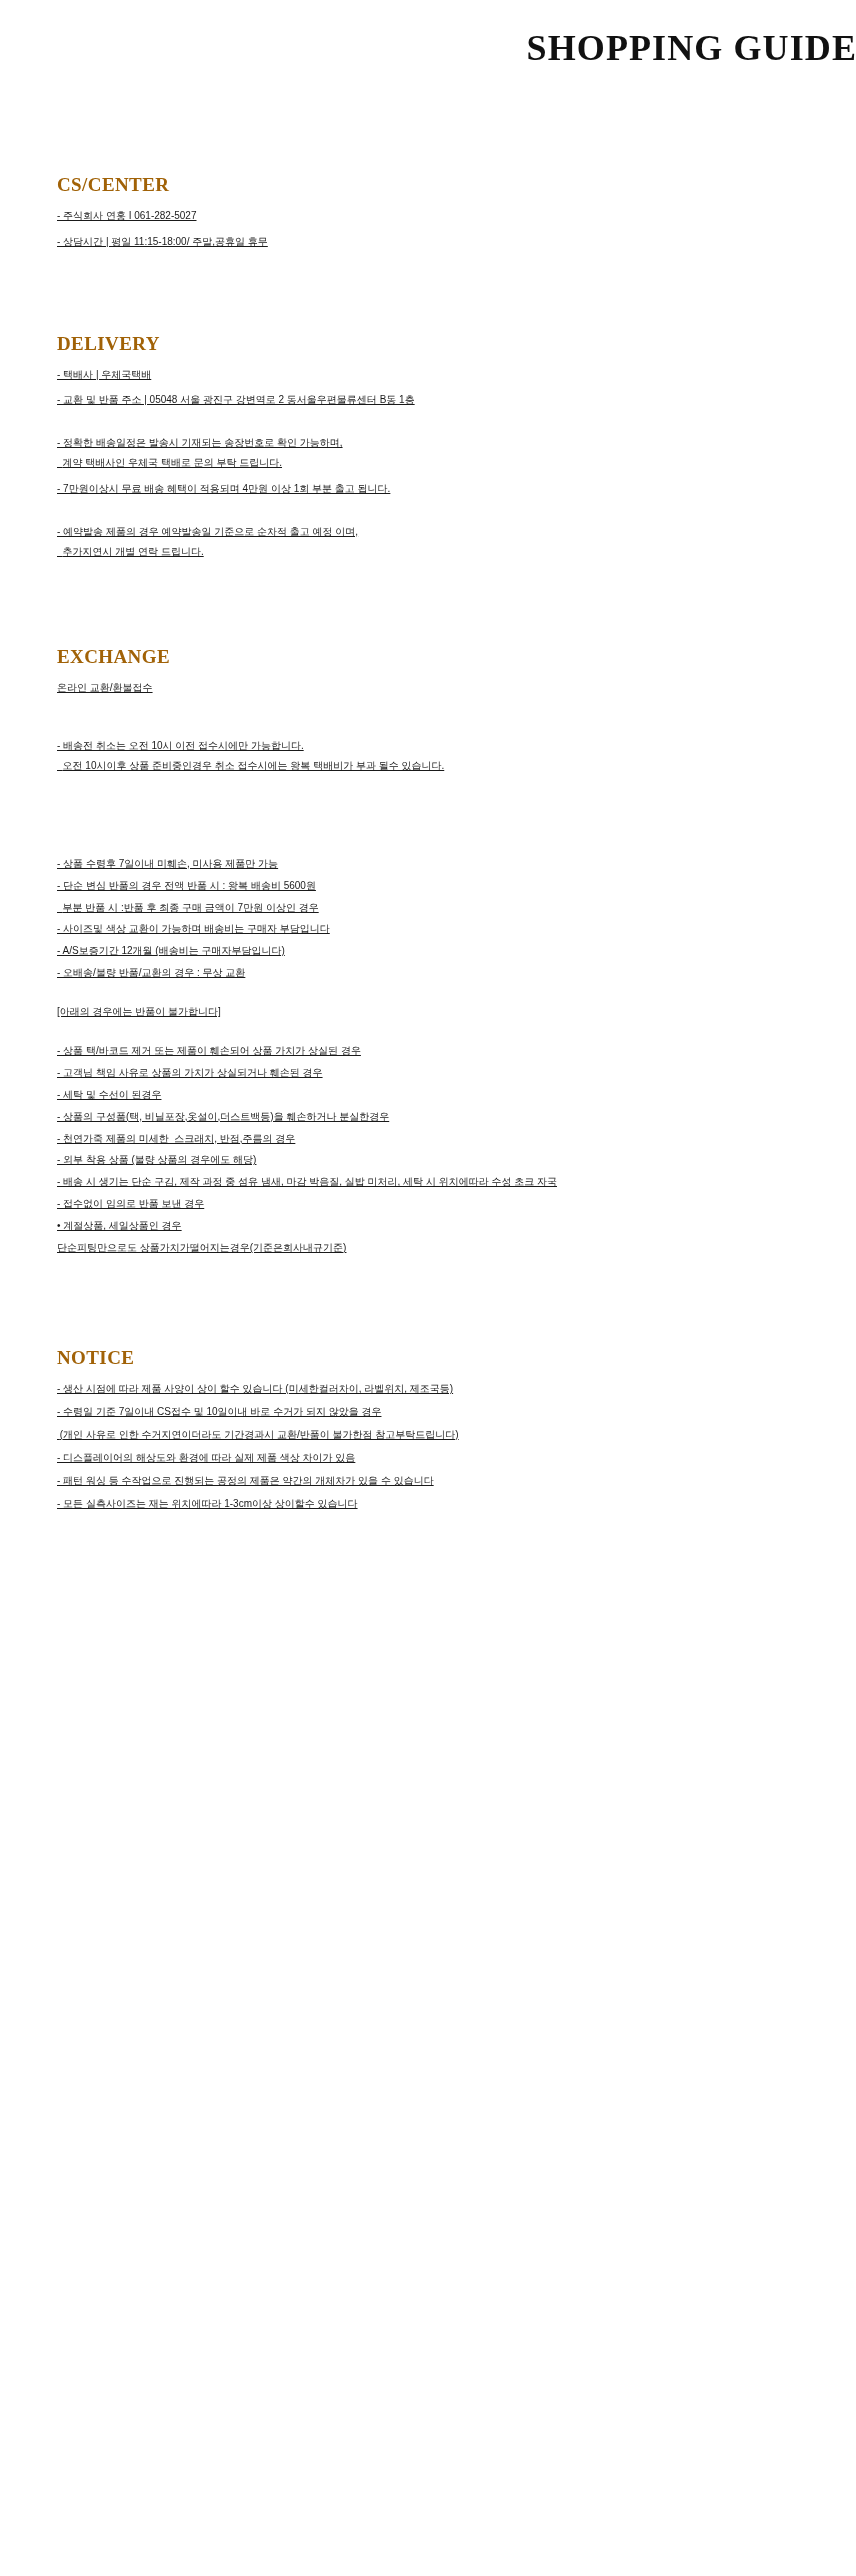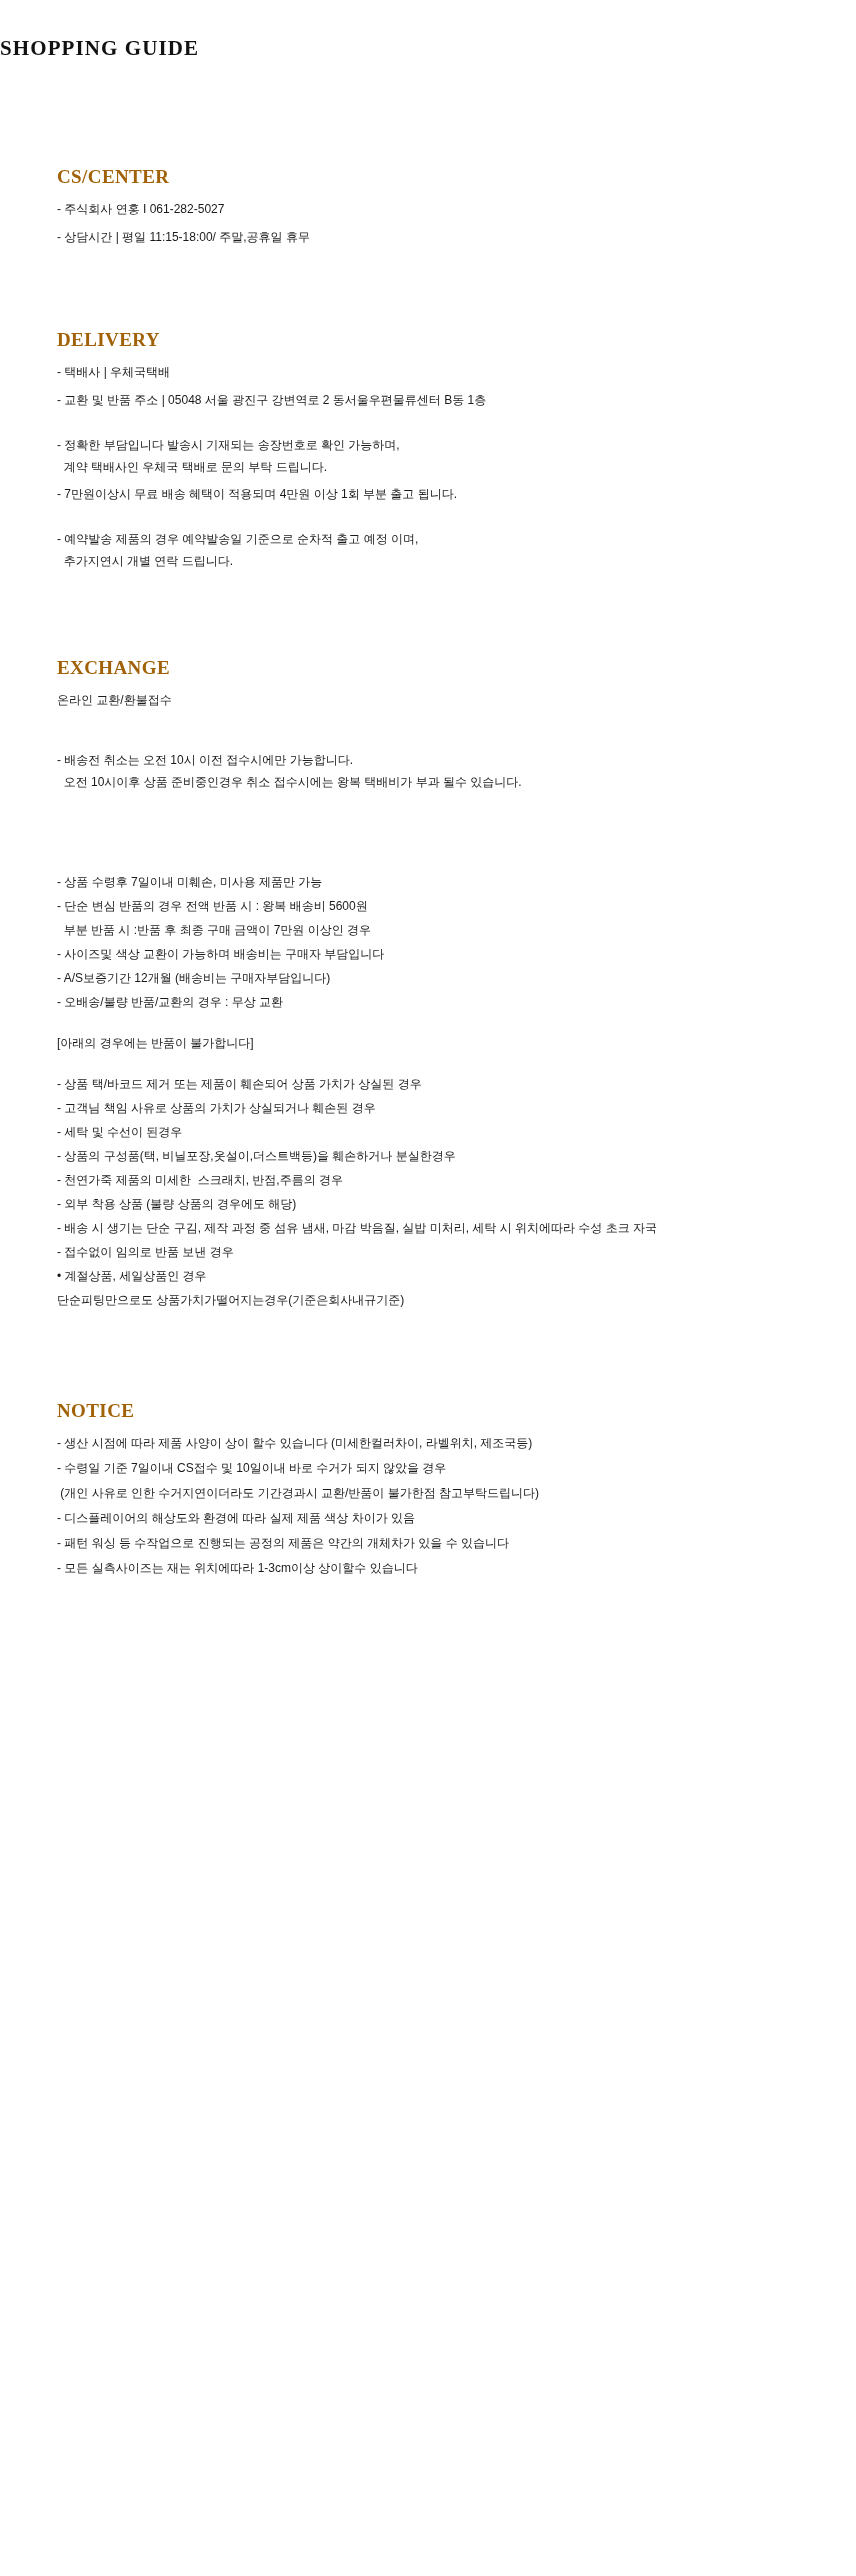--- a/index.html
+++ b/index.html
@@ -17,48 +17,49 @@
   .page {
     width: 857px;
     min-height: 2576px;
     position: relative;
     box-sizing: border-box;
     padding: 0;
   }
   .doc-title {
     font-family: "Liberation Serif", serif;
     font-weight: bold;
-    font-size: 21px;
+    font-size: 36px;
     letter-spacing: 1.1px;
-    text-align: left;
+    text-align: right;
     margin: 0;
-    padding-top: 36px;
+    padding-top: 27px;
   }
   .content {
     padding: 0 0 0 57px;
     box-sizing: border-box;
     width: 857px;
   }
   .section {
     margin: 0;
   }
   .section-title {
     font-family: "Liberation Serif", serif;
     font-weight: bold;
     font-size: 19px;
     letter-spacing: 0.4px;
     margin: 0 0 15.2px 0;
     color: #a16207;
   }
   .line {
-    font-size: 12px;
+    font-size: 10px;
     line-height: 1.05;
     color: #1a1a1a;
     margin: 0 0 15.2px 0;
     white-space: pre-wrap;
+    text-decoration: underline;
   }
   .line.tight {
     margin-bottom: 9.5px;
   }
   .gap-md { height: 32px; }
   .gap-sm { height: 17px; }
 
   
   #cs-center-section { padding-top: 105px; }
   #delivery-section { padding-top: 70px; }
@@ -84,21 +85,21 @@
       <div class="section-title">CS/CENTER</div>
       <div class="line">- 주식회사 연홍 I 061-282-5027</div>
       <div class="line">- 상담시간 | 평일 11:15-18:00/ 주말,공휴일 휴무</div>
     </div>
 
     <div class="section" id="delivery-section">
       <div class="section-title">DELIVERY</div>
       <div class="line">- 택배사 | 우체국택배</div>
       <div class="line">- 교환 및 반품 주소 | 05048 서울 광진구 강변역로 2 동서울우편물류센터 B동 1층</div>
       <div class="gap-sm"></div>
-      <div class="line tight">- 정확한 부담입니다 발송시 기재되는 송장번호로 확인 가능하며,</div>
+      <div class="line tight">- 정확한 배송일정은 발송시 기재되는 송장번호로 확인 가능하며,</div>
       <div class="line">  계약 택배사인 우체국 택배로 문의 부탁 드립니다.</div>
       <div class="line">- 7만원이상시 무료 배송 혜택이 적용되며 4만원 이상 1회 부분 출고 됩니다.</div>
       <div class="gap-sm"></div>
       <div class="line tight">- 예약발송 제품의 경우 예약발송일 기준으로 순차적 출고 예정 이며,</div>
       <div class="line">  추가지연시 개별 연락 드립니다.</div>
     </div>
 
     <div class="section" id="exchange-section">
       <div class="section-title">EXCHANGE</div>
       <div class="line">온라인 교환/환불접수</div>

